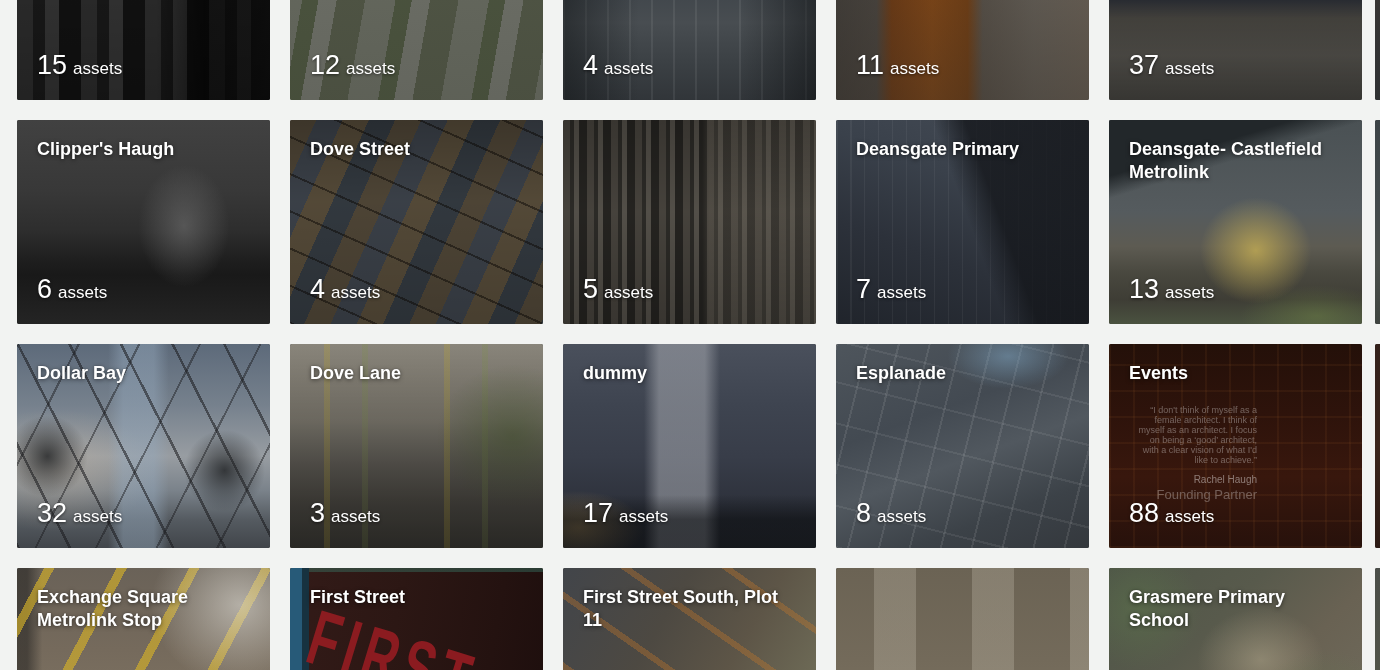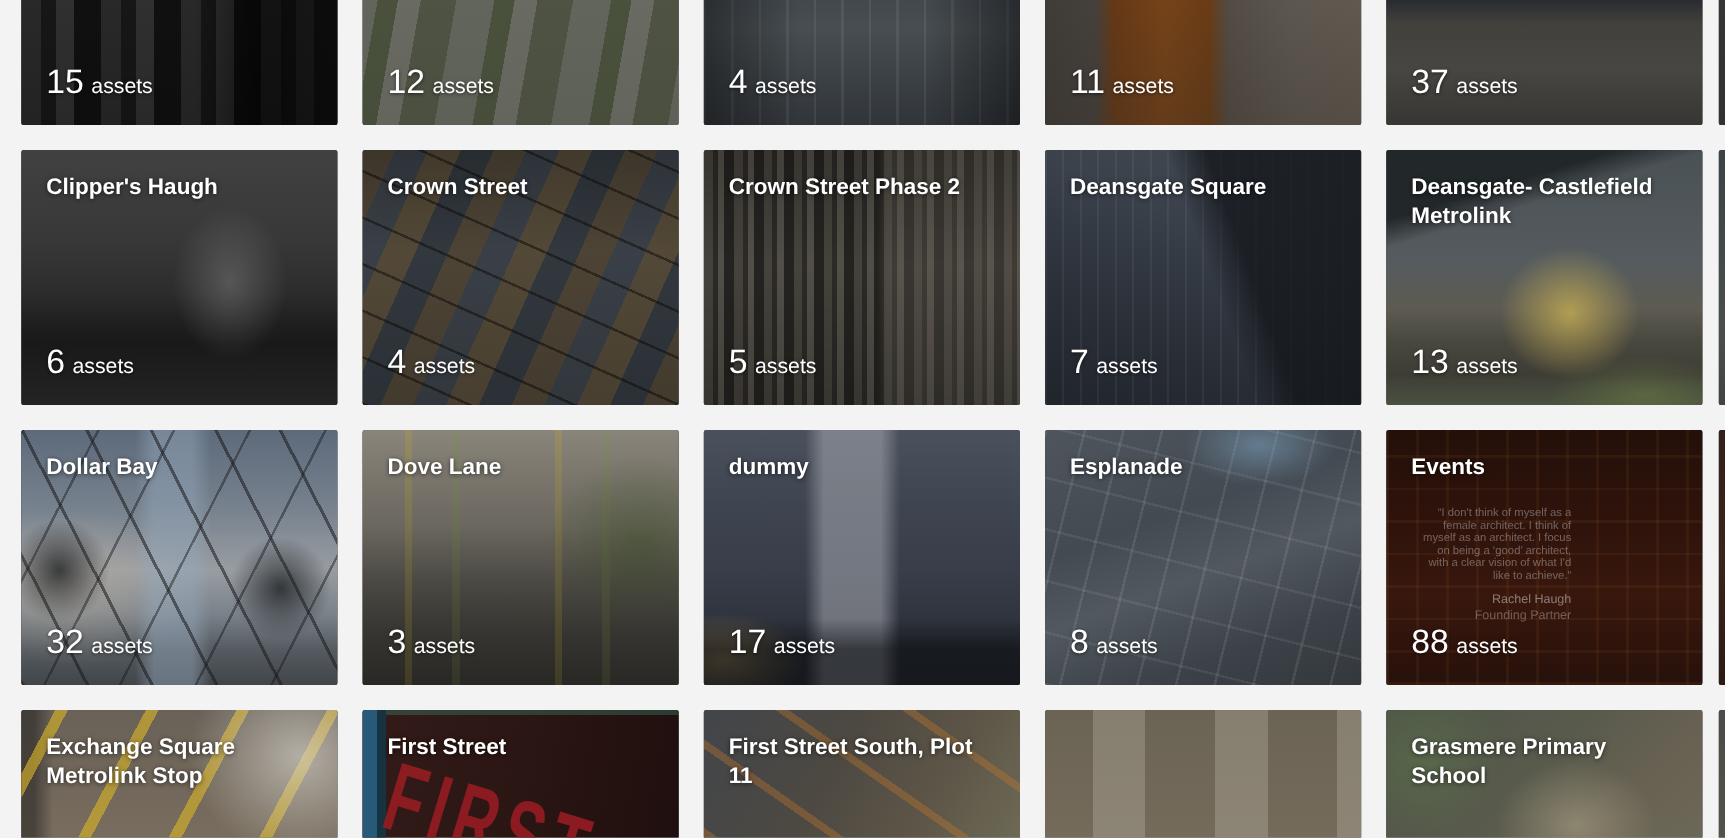--- a/index.html
+++ b/index.html
@@ -65,21 +65,21 @@
     position: absolute;
     top: 61px; left: 20px;
     width: 128px;
     z-index: 2;
     font-family: Liberation Sans, sans-serif;
     color: rgba(255,255,255,0.33);
     text-align: right;
   }
   .quote-body { font-size: 9px; line-height: 10px; white-space: pre-line; }
   .quote-author { margin-top: 9px; font-size: 10px; color: rgba(255,255,255,0.42); margin-left: 34px; }
-  .quote-role { margin-top: 2px; font-size: 10px; color: rgba(255,255,255,0.30); }
+  .quote-role { margin-top: 2px; font-size: 13px; color: rgba(255,255,255,0.30); }
   .card-imgtext {
     position: absolute;
     top: 24px; left: 34px;
     z-index: 1;
     font-size: 78px;
     font-weight: 700;
     letter-spacing: 10px;
     color: rgba(148,28,34,0.92);
     transform: rotate(17deg) scaleX(0.62);
     transform-origin: left top;
@@ -159,47 +159,46 @@
     </div>
   </div>
       <div class="card">
     <div class="card-img" style="background: linear-gradient(rgba(0, 0, 0, 0.45) 0%, rgba(0, 0, 0, 0.3) 40%, rgba(0, 0, 0, 0.4) 100%), repeating-linear-gradient(24deg, rgba(20, 15, 10, 0.5) 0px, rgba(20, 15, 10, 0.5) 2px, rgba(0, 0, 0, 0) 2px, rgba(0, 0, 0, 0) 34px), repeating-linear-gradient(114deg, rgb(110, 97, 76) 0px, rgb(110, 97, 76) 24px, rgb(83, 91, 102) 24px, rgb(83, 91, 102) 48px, rgb(119, 104, 79) 48px, rgb(119, 104, 79) 72px, rgb(71, 80, 89) 72px, rgb(71, 80, 89) 96px);"></div>
     <div class="card-imgtext"></div>
     <div class="card-quote">
       <div class="quote-body"></div>
       <div class="quote-author"></div>
       <div class="quote-role"></div>
     </div>
-    <div class="card-title">Crown Street</div>
+    <div class="card-title">Dove Street</div>
     <div class="card-count">
       <span class="count-num">4</span><span class="count-label">assets</span>
     </div>
   </div>
       <div class="card">
     <div class="card-img" style="background: linear-gradient(rgba(0, 0, 0, 0.4) 0%, rgba(0, 0, 0, 0.25) 45%, rgba(0, 0, 0, 0.4) 100%), linear-gradient(90deg, rgba(0, 0, 0, 0) 0%, rgba(0, 0, 0, 0) 55%, rgba(140, 132, 118, 0.3) 58%, rgba(140, 132, 118, 0.3) 100%), repeating-linear-gradient(90deg, rgb(93, 88, 80) 0px, rgb(93, 88, 80) 7px, rgb(58, 56, 51) 7px, rgb(58, 56, 51) 11px, rgb(110, 105, 96) 11px, rgb(110, 105, 96) 16px, rgb(49, 47, 43) 16px, rgb(49, 47, 43) 24px);"></div>
     <div class="card-imgtext"></div>
     <div class="card-quote">
       <div class="quote-body"></div>
       <div class="quote-author"></div>
       <div class="quote-role"></div>
     </div>
-    <div class="card-title">Crown Street Phase 2</div>
     <div class="card-count">
       <span class="count-num">5</span><span class="count-label">assets</span>
     </div>
   </div>
       <div class="card">
     <div class="card-img" style="background: linear-gradient(70deg, rgba(0, 0, 0, 0) 52%, rgba(18, 20, 24, 0.75) 62%, rgba(18, 20, 24, 0.8) 100%), repeating-linear-gradient(90deg, rgba(255, 255, 255, 0.05) 0px, rgba(255, 255, 255, 0.05) 1.5px, rgba(0, 0, 0, 0) 1.5px, rgba(0, 0, 0, 0) 14px), linear-gradient(200deg, rgb(69, 76, 86) 0%, rgb(58, 65, 75) 35%, rgb(44, 49, 58) 65%, rgb(32, 36, 43) 100%);"></div>
     <div class="card-imgtext"></div>
     <div class="card-quote">
       <div class="quote-body"></div>
       <div class="quote-author"></div>
       <div class="quote-role"></div>
     </div>
-    <div class="card-title">Deansgate Square</div>
+    <div class="card-title">Deansgate Primary</div>
     <div class="card-count">
       <span class="count-num">7</span><span class="count-label">assets</span>
     </div>
   </div>
       <div class="card">
     <div class="card-img" style="background: linear-gradient(163deg, rgb(34, 39, 42) 0%, rgb(34, 39, 42) 20%, rgba(0, 0, 0, 0) 28%), radial-gradient(22% 26% at 58% 64%, rgba(205, 180, 85, 0.75), rgba(0, 0, 0, 0) 100%), radial-gradient(30% 15% at 82% 96%, rgba(110, 130, 70, 0.5), rgba(0, 0, 0, 0) 100%), linear-gradient(rgb(74, 81, 84) 0%, rgb(85, 91, 94) 45%, rgb(93, 91, 82) 62%, rgb(73, 72, 63) 75%, rgb(62, 61, 53) 88%, rgb(74, 82, 64) 100%);"></div>
     <div class="card-imgtext"></div>
     <div class="card-quote">
       <div class="quote-body"></div>
       <div class="quote-author"></div>

